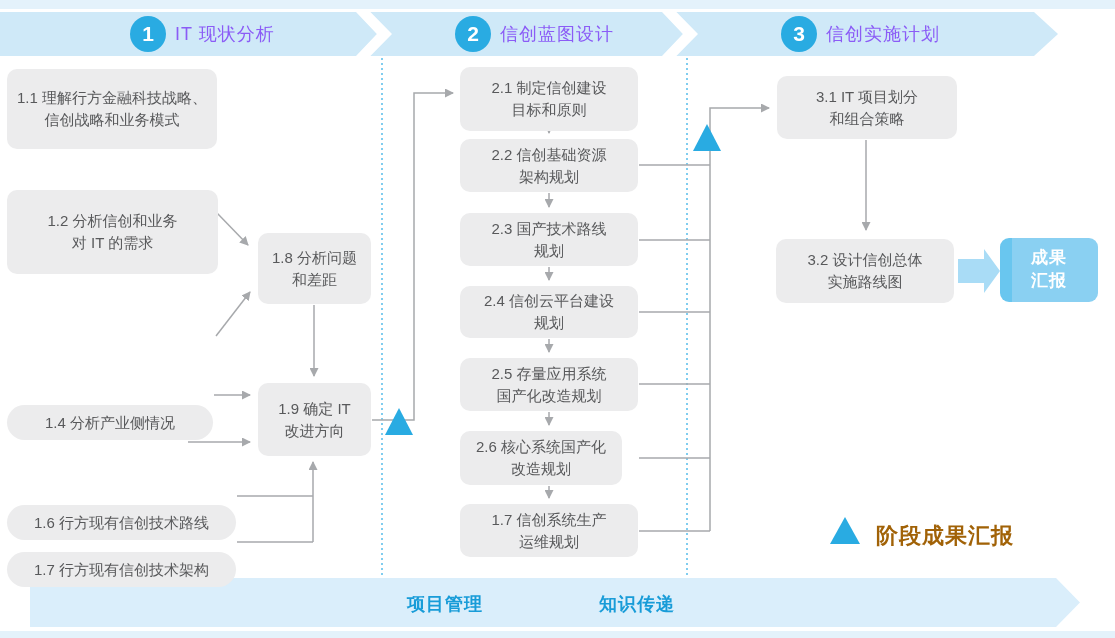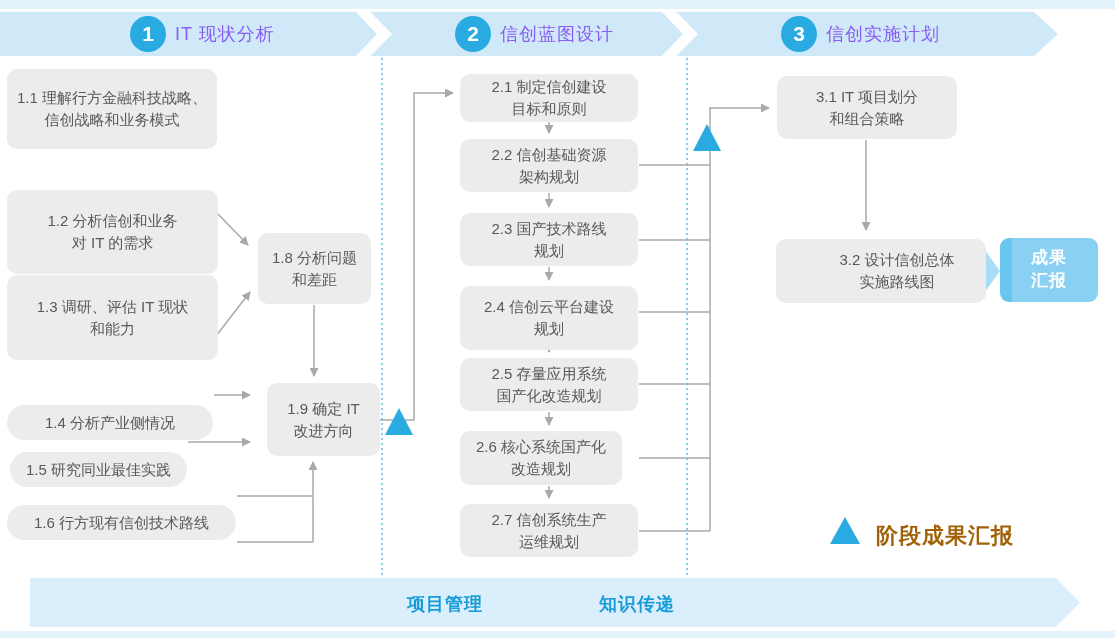--- a/index.html
+++ b/index.html
@@ -122,48 +122,46 @@
     <polygon points="707,124 693,151 721,151" fill="#29abe2"></polygon>
     <polygon points="845,517 830,544 860,544" fill="#29abe2"></polygon>
 
     <polygon points="958,259 984,259 984,249 1000,271 984,293 984,283 958,283" fill="#a9dcf6"></polygon>
   </svg>
 
   <div class="box" style="left:7px;top:69px;width:210px;height:80px;">1.1 理解行方金融科技战略、
 信创战略和业务模式</div>
   <div class="box" style="left:7px;top:170px;width:211px;height:84px;margin-top:20px;">1.2 分析信创和业务
 对 IT 的需求</div>
-  <div class="box" style="left:7px;top:275px;width:211px;height:85px;">1.3 调研、评估 IT 现状
-和能力</div>
   <div class="box pill" style="left:7px;top:378px;width:206px;height:35px;">1.4 分析产业侧情况</div>
-  <div class="box pill" style="left:10px;top:425px;width:177px;height:35px;">1.5 研究同业最佳实践</div>
   <div class="box pill" style="left:7px;top:478px;width:229px;height:35px;">1.6 行方现有信创技术路线</div>
+  <div class="box pill" style="left:7px;top:525px;width:229px;height:35px;">1.7 行方现有信创技术架构</div>
   <div class="box" style="left:258px;top:233px;width:113px;height:71px;">1.8 分析问题
 和差距</div>
-  <div class="box" style="left:258px;top:383px;width:113px;height:73px;margin-left:9px;">1.9 确定 IT
+  <div class="box" style="left:258px;top:383px;width:113px;height:73px;">1.9 确定 IT
 改进方向</div>
 
-  <div class="box" style="left:460px;top:67px;width:178px;height:48px;margin-top:7px;">2.1 制定信创建设
+  <div class="box" style="left:460px;top:67px;width:178px;height:64px;">2.1 制定信创建设
 目标和原则</div>
   <div class="box" style="left:460px;top:139px;width:178px;height:53px;">2.2 信创基础资源
 架构规划</div>
   <div class="box" style="left:460px;top:213px;width:178px;height:53px;">2.3 国产技术路线
 规划</div>
-  <div class="box" style="left:460px;top:286px;width:178px;height:64px;">2.4 信创云平台建设
+  <div class="box" style="left:460px;top:286px;width:178px;height:52px;">2.4 信创云平台建设
 规划</div>
   <div class="box" style="left:460px;top:358px;width:178px;height:53px;">2.5 存量应用系统
 国产化改造规划</div>
   <div class="box" style="left:460px;top:431px;width:162px;height:54px;">2.6 核心系统国产化
 改造规划</div>
-  <div class="box" style="left:460px;top:504px;width:178px;height:53px;">2.7 信创系统生产
+  <div class="box" style="left:460px;top:504px;width:178px;height:53px;">1.7 信创系统生产
 运维规划</div>
 
   <div class="box" style="left:777px;top:76px;width:180px;height:63px;">3.1 IT 项目划分
 和组合策略</div>
-  <div class="box" style="left:776px;top:239px;width:178px;height:64px;padding-left:32px;">3.2 设计信创总体
+  <div class="box" style="left:776px;top:239px;width:178px;height:64px;">3.2 设计信创总体
 实施路线图</div>
 
   <div class="result">成果
 汇报</div>
 
   <div class="legendlabel">阶段成果汇报</div>
 
   <div class="bottomband"></div>
   <div class="bottomlabel" style="left:445px;">项目管理</div>
   <div class="bottomlabel" style="left:637px;">知识传递</div>

